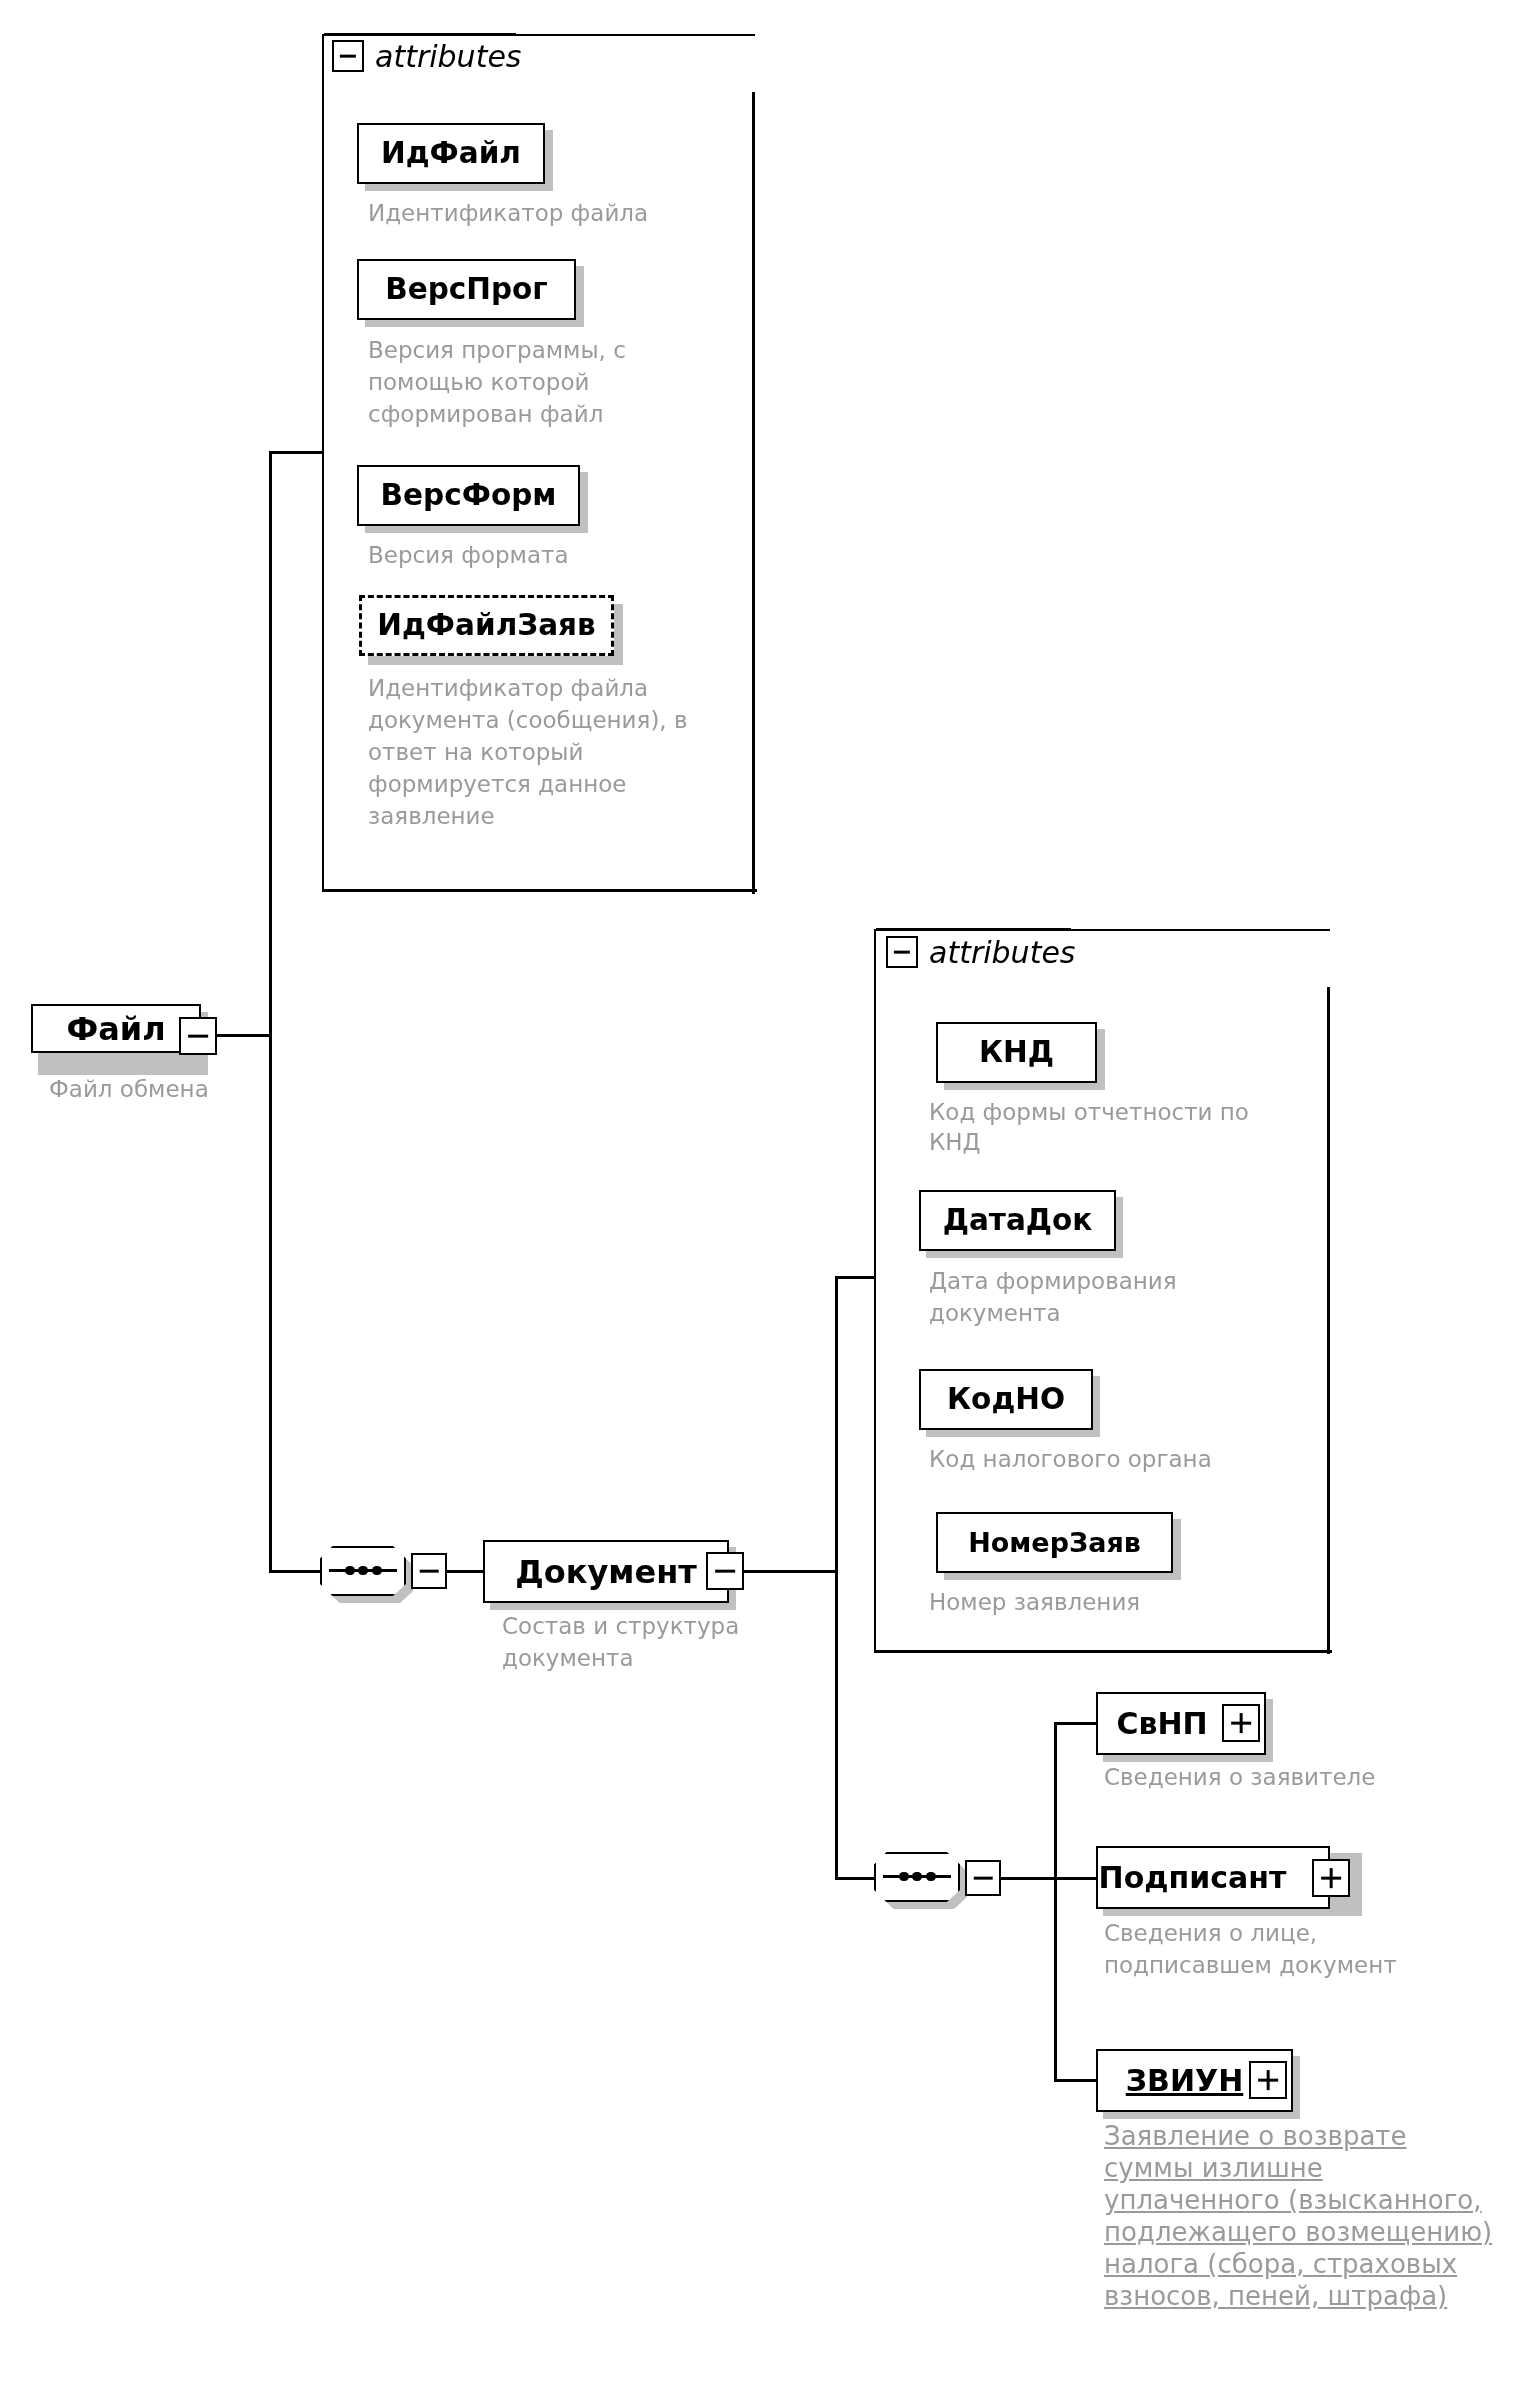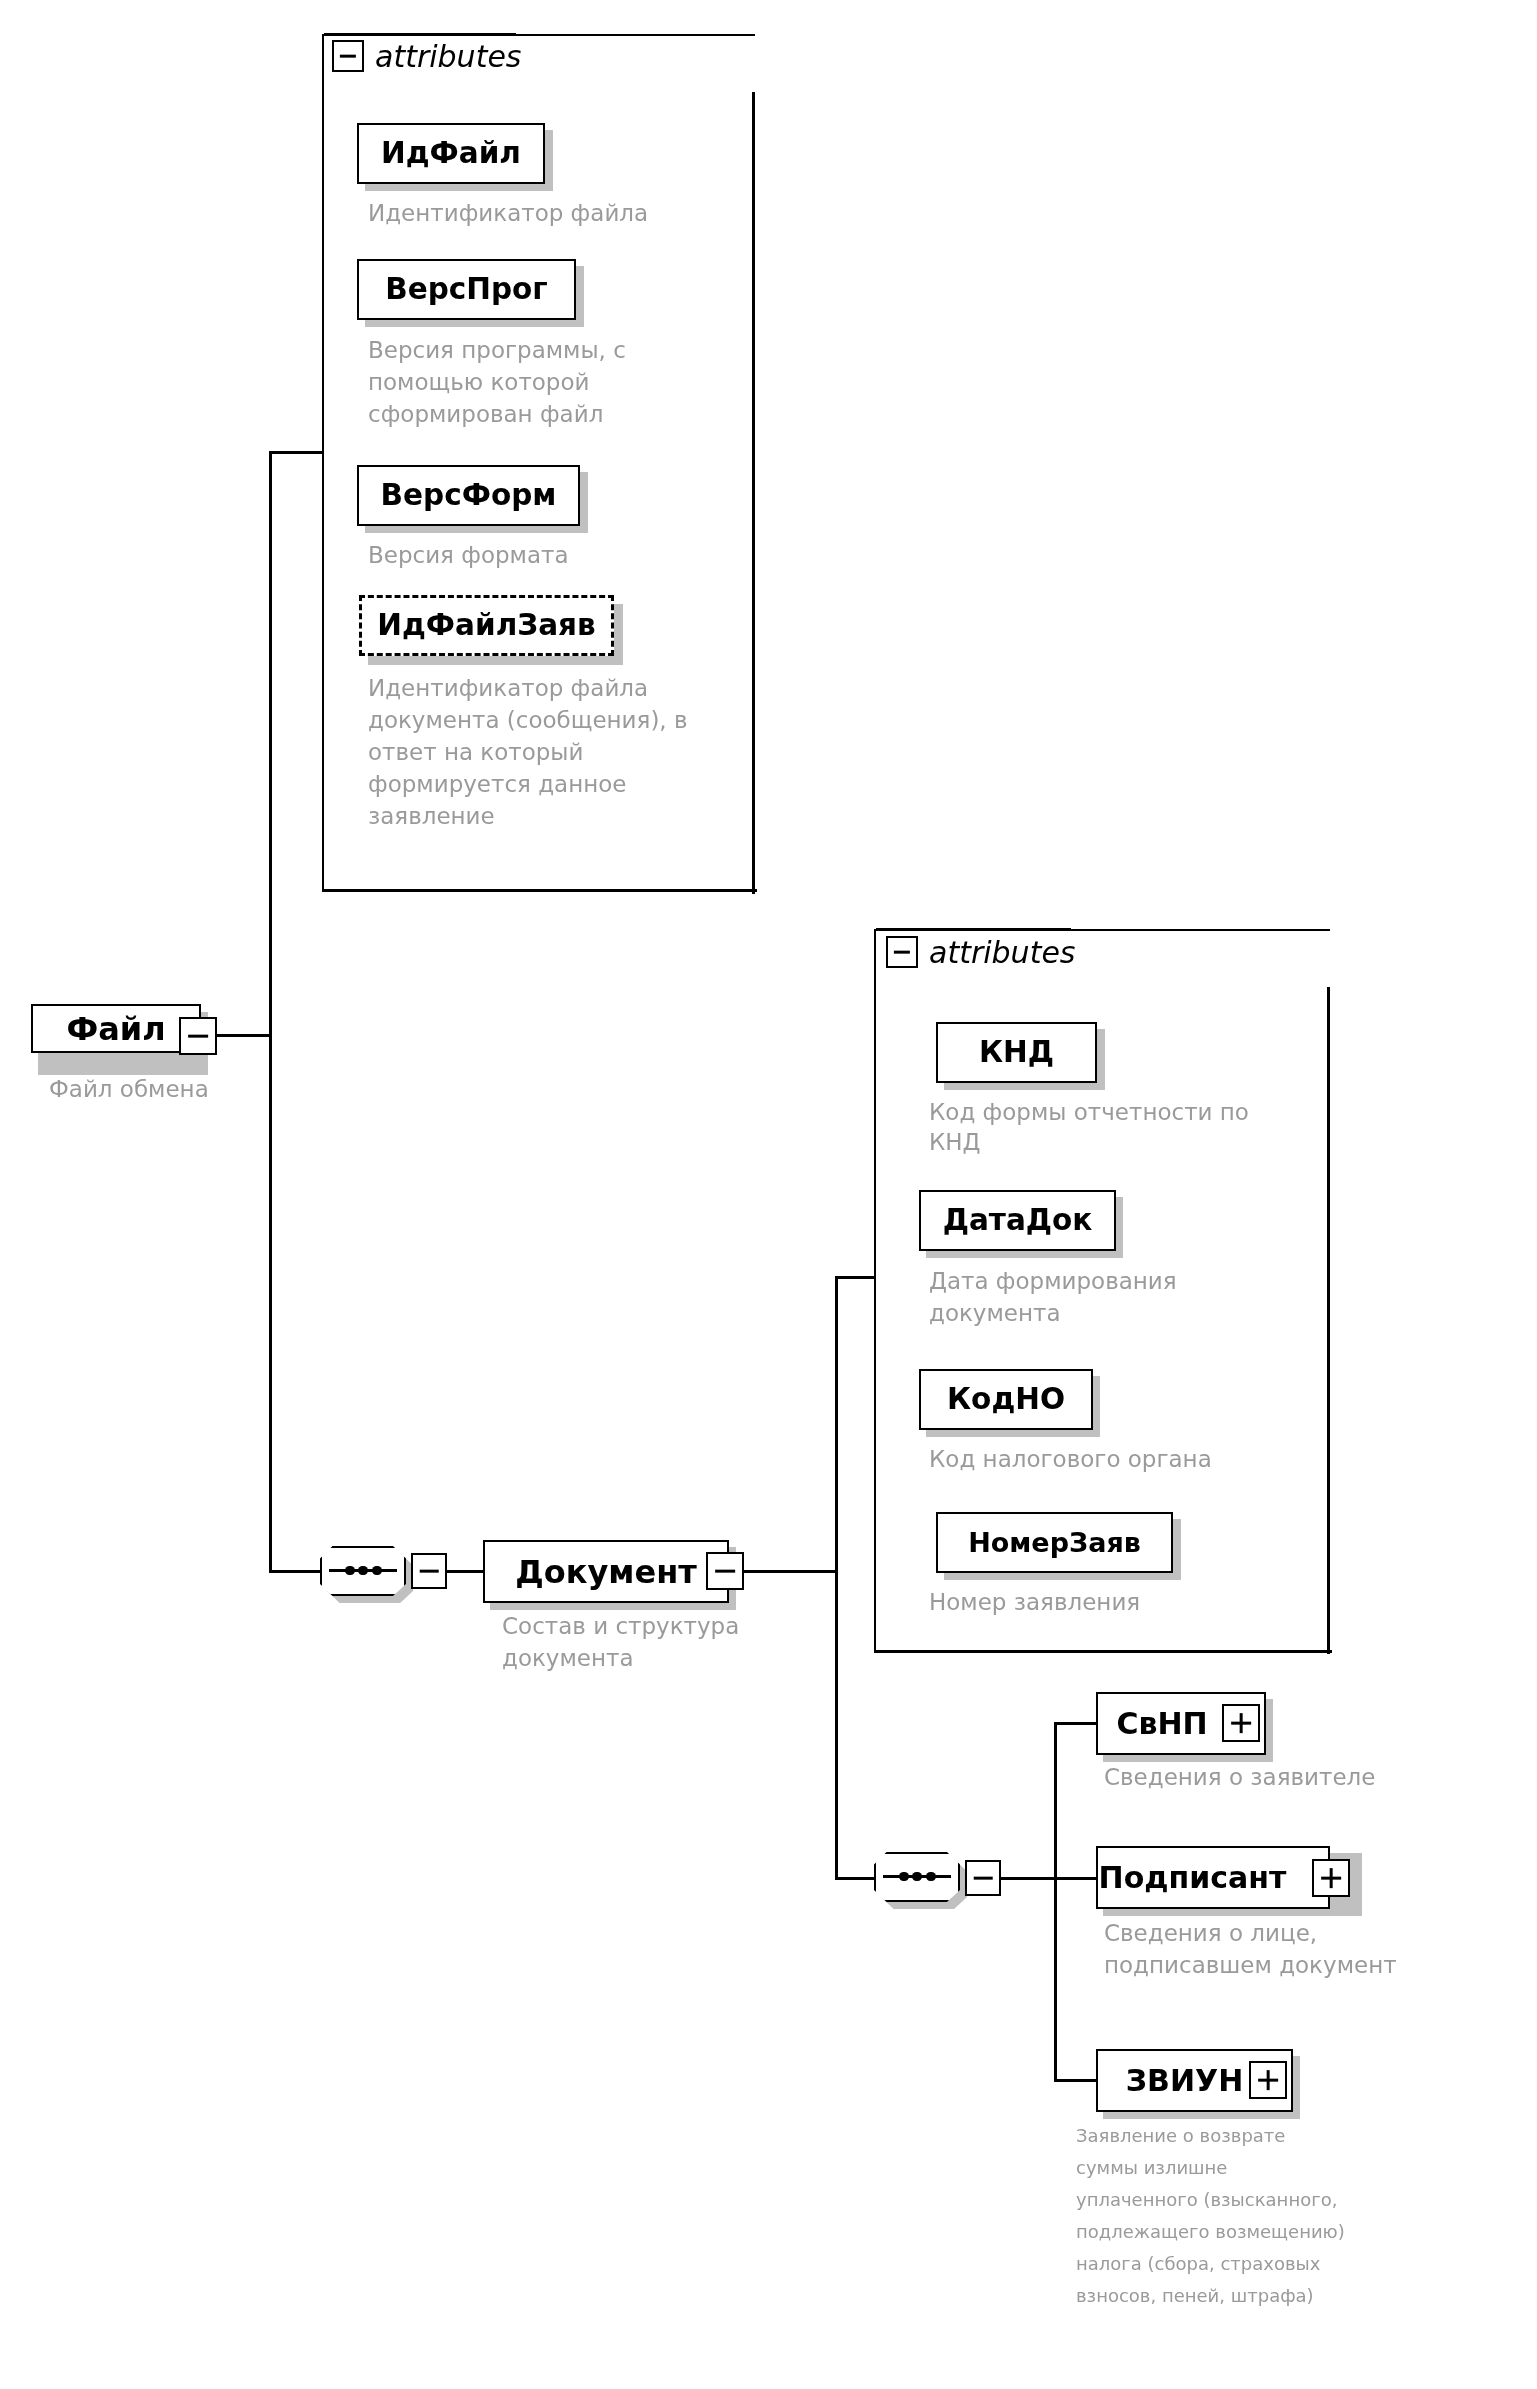--- a/index.html
+++ b/index.html
@@ -262,24 +262,24 @@
   <div class="shadow" style="left:1103px;top:1853px;width:259px;height:63px;"></div>
   <div class="node" style="left:1096px;top:1846px;width:234px;height:63px;font-size:30px;">
     <span class="nm" style="margin-right:41px;">Подписант</span>
   </div>
   <div class="exp plus" style="left:1312px;top:1859px;width:38px;height:38px;"></div>
   <div class="desc" style="left:1104px;top:1917px;width:384px;font-size:23px;line-height:32px;">Сведения о лице,
 подписавшем документ</div>
 
   <div class="shadow" style="left:1103px;top:2056px;width:197px;height:63px;"></div>
   <div class="node" style="left:1096px;top:2049px;width:197px;height:63px;font-size:30px;">
-    <span class="nm" style="margin-right:20px;">ЗВИУН</span>
+    <span class="nm" style="margin-right:20px;text-decoration:underline;">ЗВИУН</span>
   </div>
   <div class="exp plus" style="left:1249px;top:2061px;width:38px;height:38px;"></div>
-  <div class="desc" style="left:1076px;top:2120px;width:393px;font-size:18px;line-height:32px;">Заявление о возврате
+  <div class="desc" style="left:1104px;top:2120px;width:393px;font-size:26px;line-height:32px;text-decoration:underline;">Заявление о возврате
 суммы излишне
 уплаченного (взысканного,
 подлежащего возмещению)
 налога (сбора, страховых
 взносов, пеней, штрафа)</div>
 
 </div>
 
 
 </body></html>

